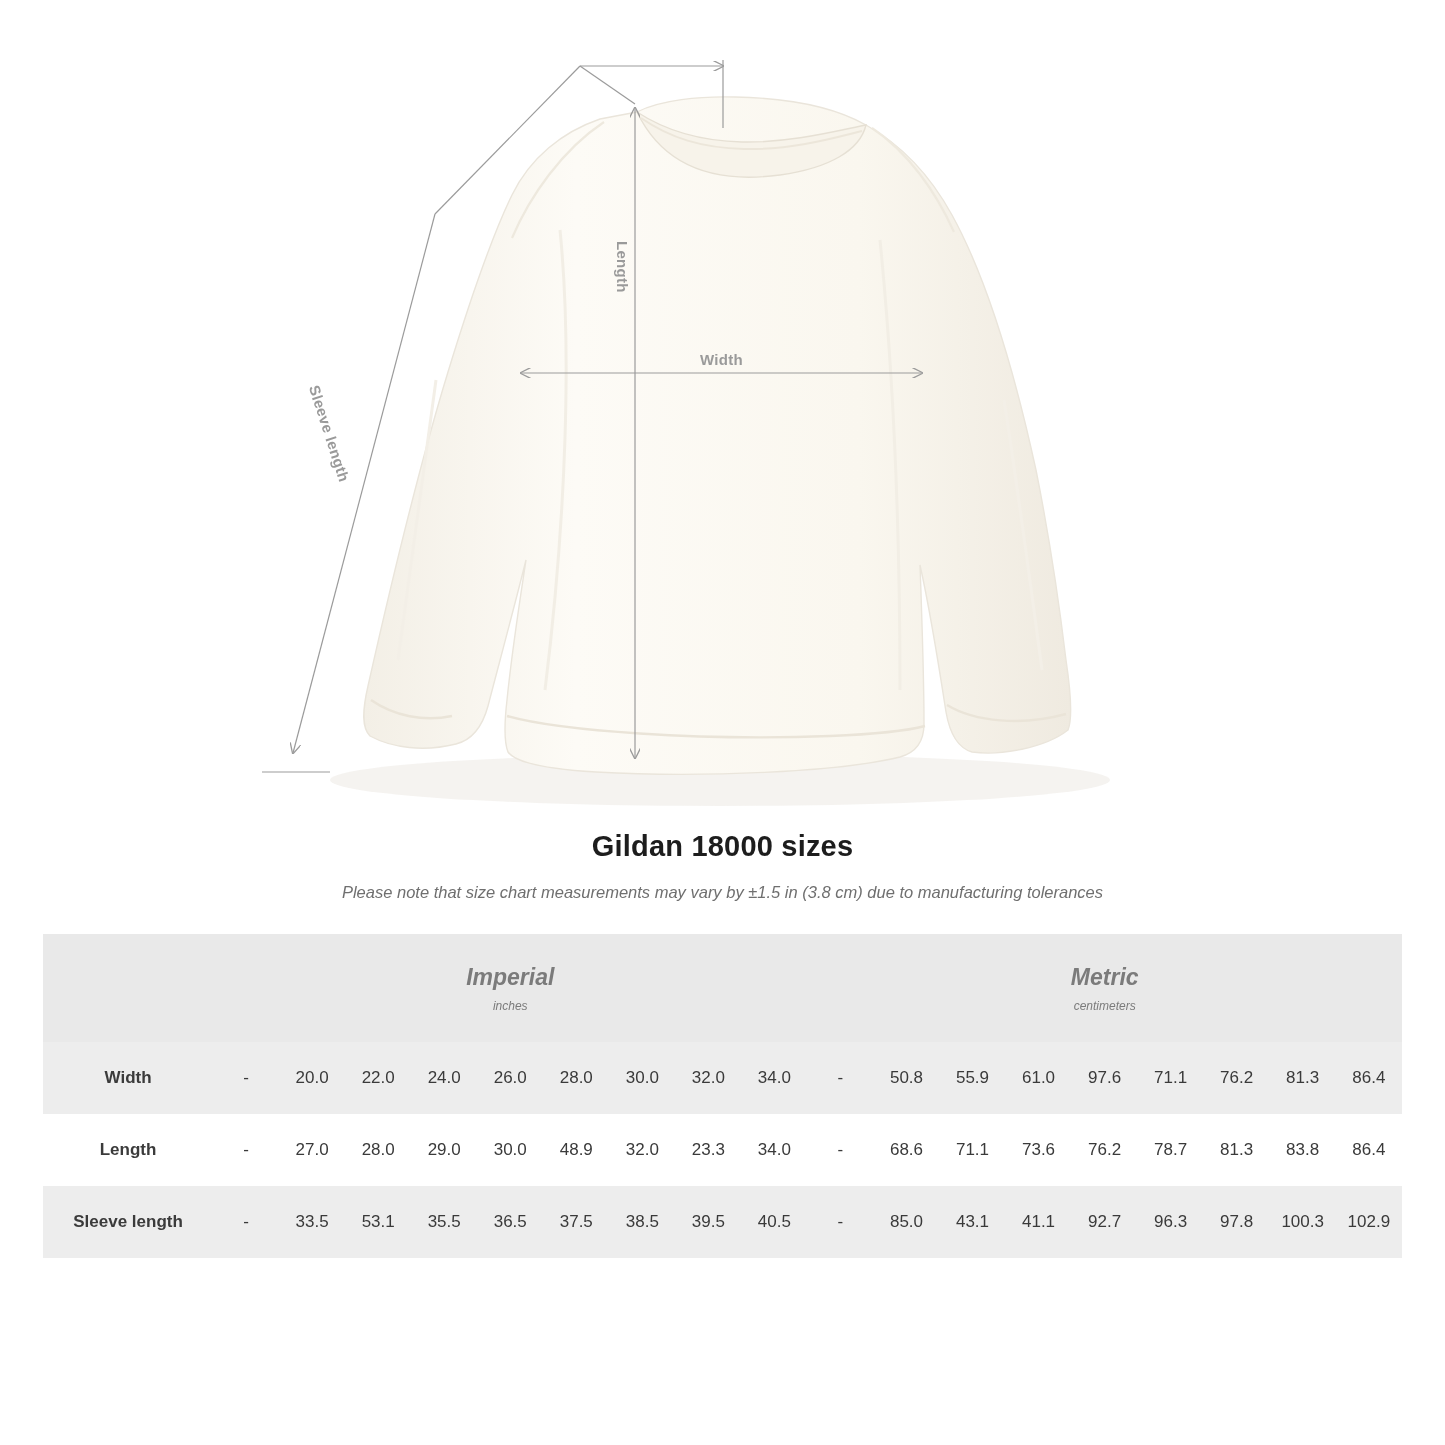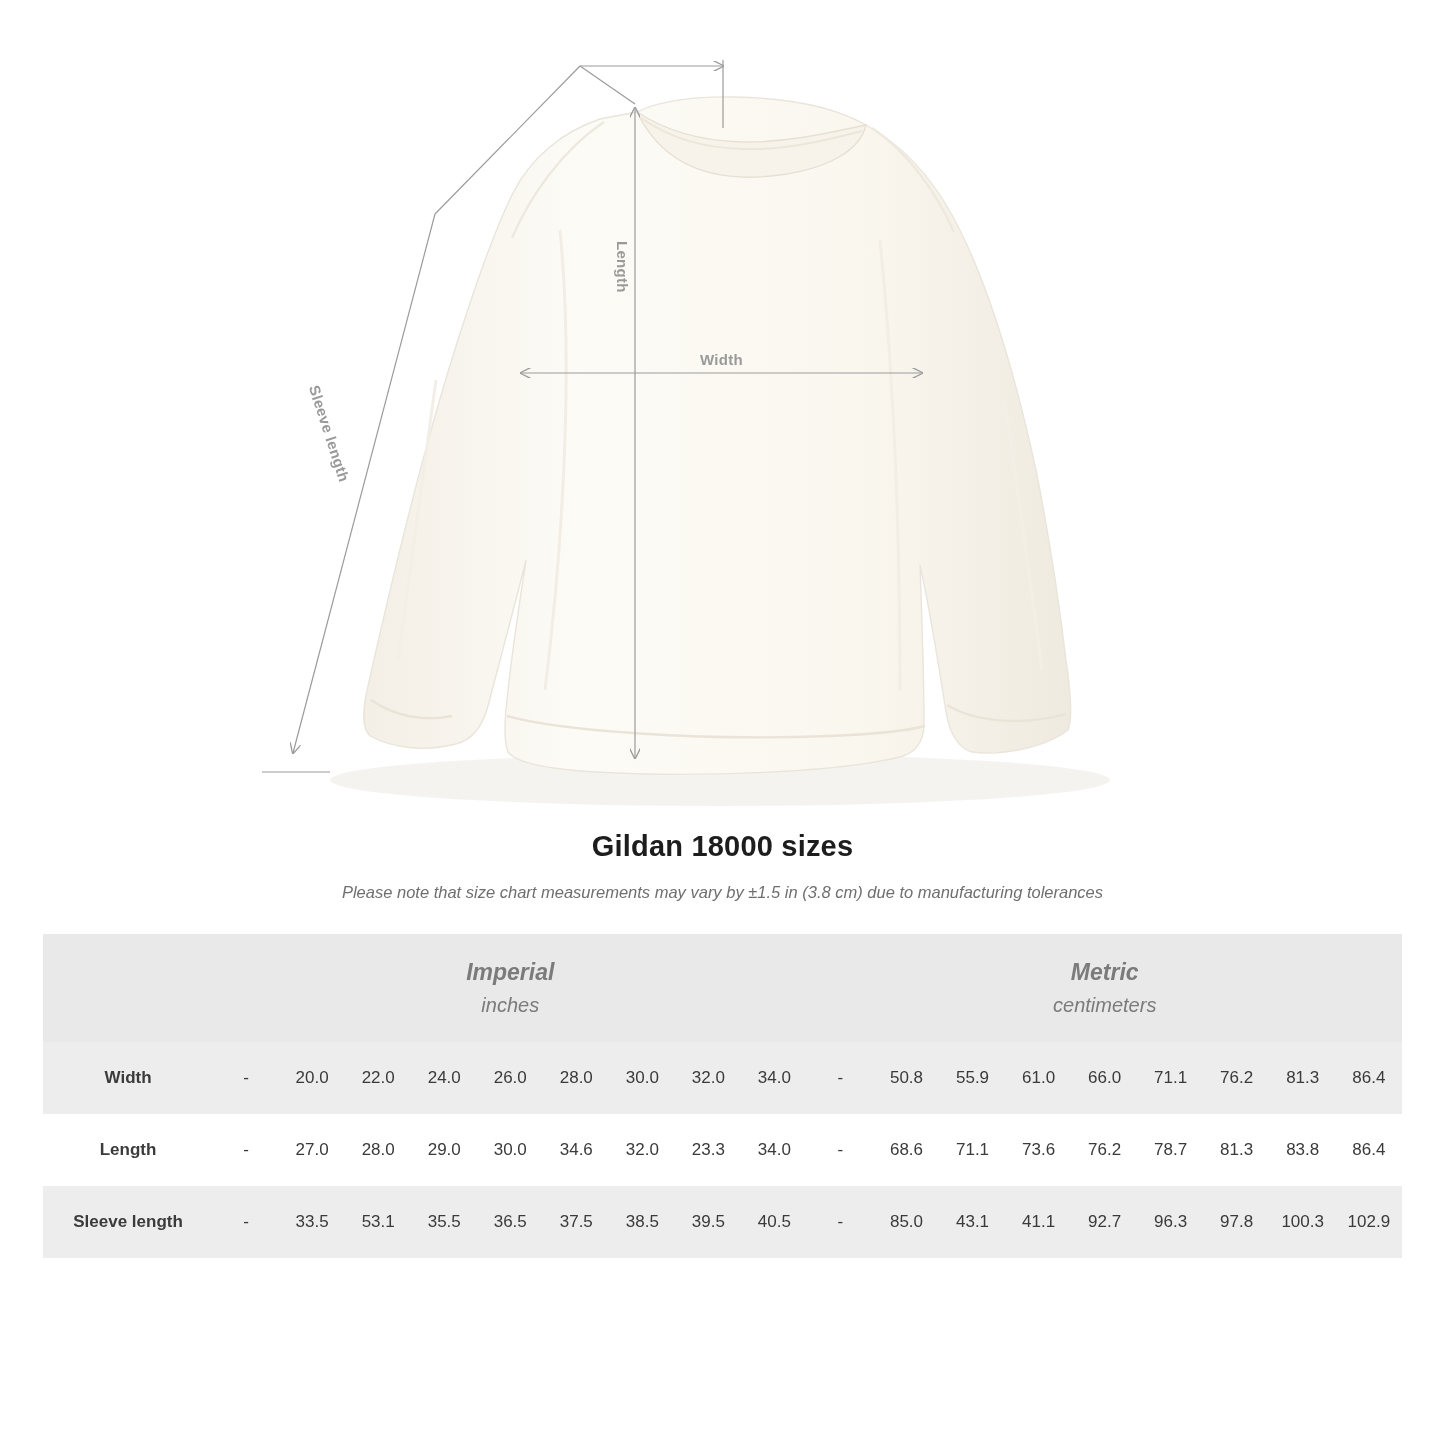--- a/index.html
+++ b/index.html
@@ -99,21 +99,21 @@
     text-align: center;
     vertical-align: middle;
   }
   .unit-name {
     font-size: 23px;
     font-style: italic;
     font-weight: bold;
     color: #7b7b7b;
   }
   .unit-sub {
-    font-size: 20px;
+    font-size: 12px;
     font-style: italic;
     color: #7b7b7b;
     margin-top: 8px;
   }
   .size-head td {
     height: 72px;
     text-align: center;
     vertical-align: middle;
     font-size: 17px;
     font-weight: bold;
@@ -278,34 +278,34 @@
           <td>24.0</td>
           <td>26.0</td>
           <td>28.0</td>
           <td>30.0</td>
           <td>32.0</td>
           <td>34.0</td>
           <td>-</td>
           <td>50.8</td>
           <td>55.9</td>
           <td>61.0</td>
-          <td>66.0</td>
+          <td>97.6</td>
           <td>71.1</td>
           <td>76.2</td>
           <td>81.3</td>
           <td>86.4</td>
         </tr>
         <tr>
           <td class="rowlabel">Length</td>
           <td>-</td>
           <td>27.0</td>
           <td>28.0</td>
           <td>29.0</td>
           <td>30.0</td>
-          <td>34.6</td>
+          <td>48.9</td>
           <td>32.0</td>
           <td>23.3</td>
           <td>34.0</td>
           <td>-</td>
           <td>68.6</td>
           <td>71.1</td>
           <td>73.6</td>
           <td>76.2</td>
           <td>78.7</td>
           <td>81.3</td>

